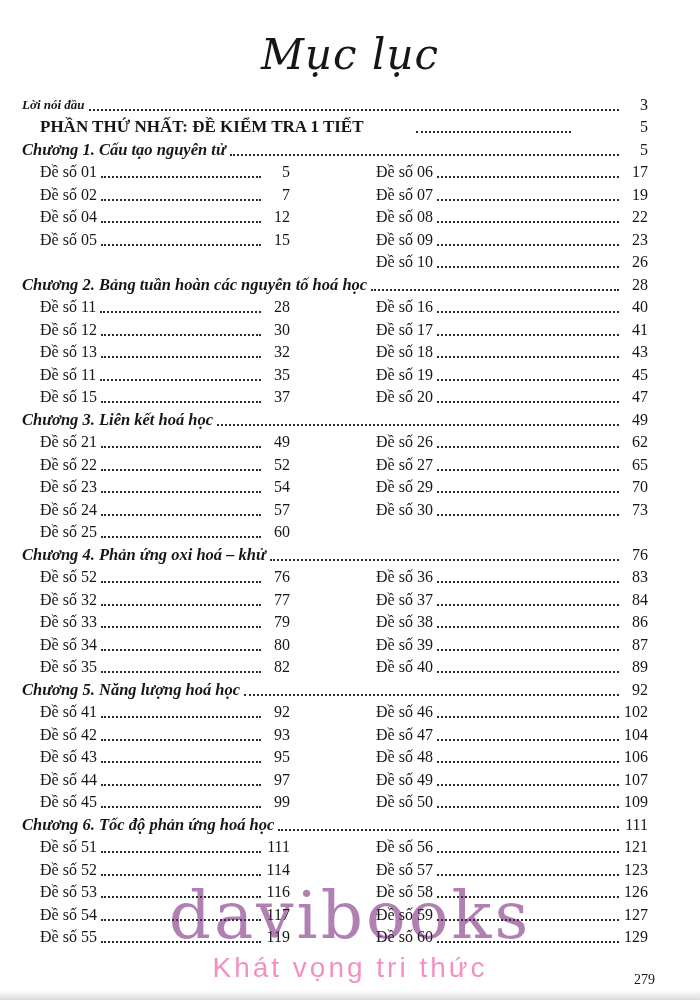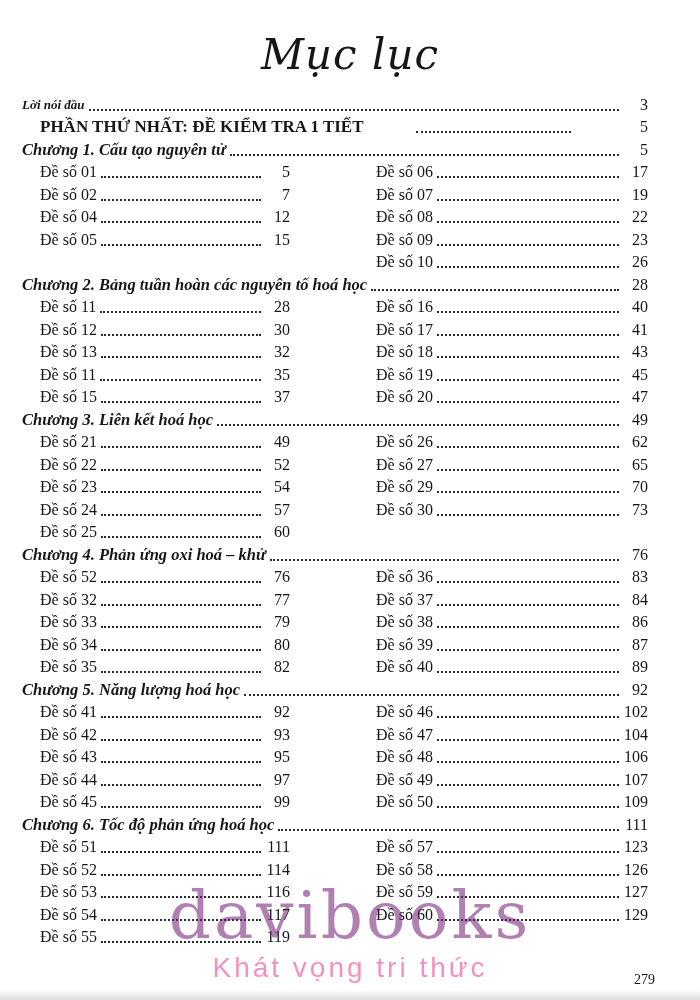--- a/index.html
+++ b/index.html
@@ -465,20 +465,25 @@
                 <span class="pg">117</span>
               </div>
               <div class="row entry">
                 <span class="label">Đề số 55</span>
                 <span class="leader"></span>
                 <span class="pg">119</span>
               </div>
             </div>
             <div class="col right">
               <div class="row entry">
+                <span class="label">Đề số 56</span>
+                <span class="leader"></span>
+                <span class="pg">121</span>
+              </div>
+              <div class="row entry">
                 <span class="label">Đề số 57</span>
                 <span class="leader"></span>
                 <span class="pg">123</span>
               </div>
               <div class="row entry">
                 <span class="label">Đề số 58</span>
                 <span class="leader"></span>
                 <span class="pg">126</span>
               </div>
               <div class="row entry">

